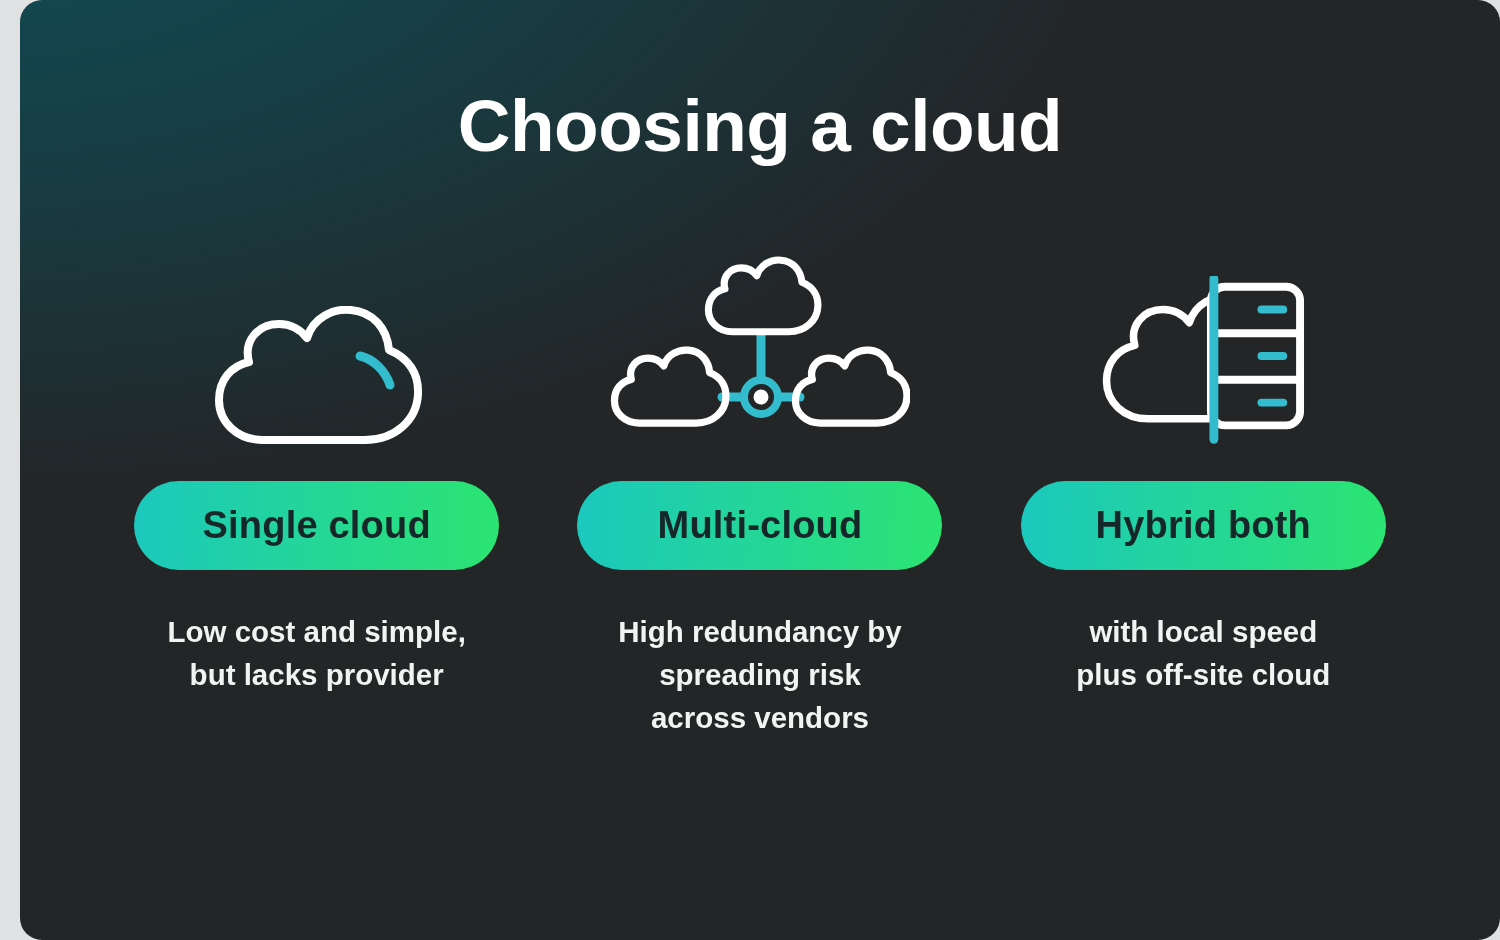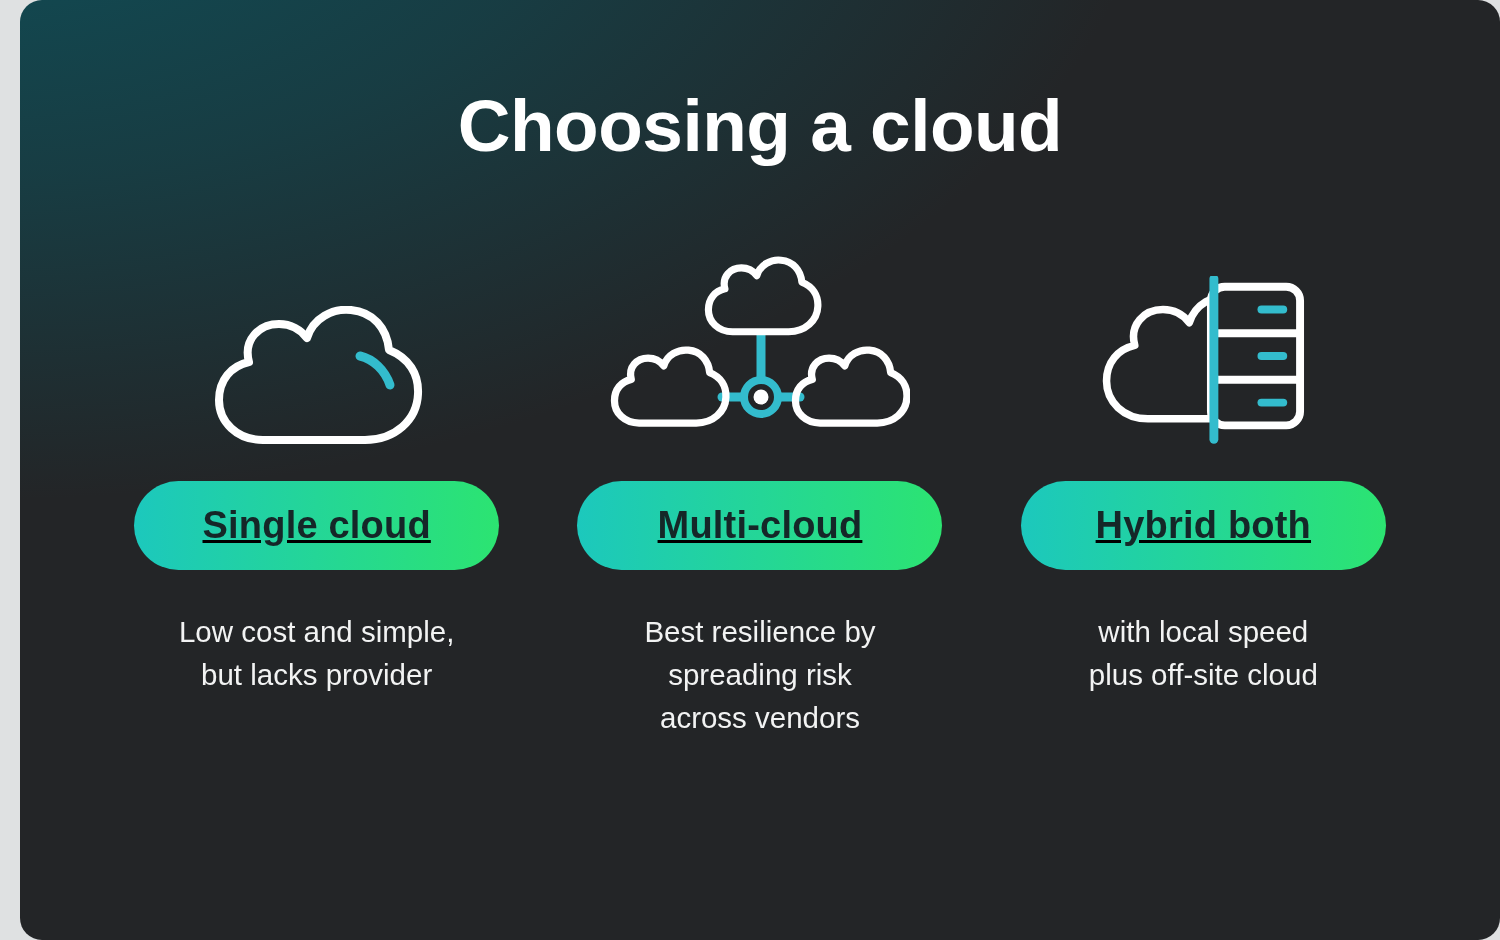--- a/index.html
+++ b/index.html
@@ -57,34 +57,33 @@
   }
   .pill{
     margin-top:35px;
     width:365px;
     height:89px;
     border-radius:45px;
     background:linear-gradient(92deg, var(--pill-start) 0%, var(--pill-end) 100%);
     display:flex;
     align-items:center;
     justify-content:center;
-    text-decoration:underline;
   }
   .pill-label{
     color:var(--pill-text);
     font-size:38px;
     font-weight:700;
     letter-spacing:0.2px;
   }
   .desc{
     margin-top:40px;
     text-align:center;
     color:var(--desc-text);
     font-size:29.5px;
-    font-weight:400;
+    font-weight:700;
     line-height:43px;
   }
   .desc-line{display:block;}
   
   .cloud-stroke{stroke:#FFFFFF;stroke-width:8;fill:none;stroke-linecap:round;stroke-linejoin:round;}
   .cloud-stroke-sm{stroke:#FFFFFF;stroke-width:13;fill:none;stroke-linecap:round;stroke-linejoin:round;}
   .accent-line{stroke:var(--accent);stroke-linecap:round;fill:none;}
   .rack-box{fill:var(--card-bg);stroke:#FFFFFF;stroke-width:8;}
   .rack-divider{stroke:#FFFFFF;stroke-width:8;}
   .node-ring{fill:var(--card-bg);stroke:var(--accent);stroke-width:8;}
@@ -133,21 +132,21 @@
           <use href="#cloud-shape" transform="translate(0,92) scale(0.56)" class="cloud-stroke-sm"></use>
           <use href="#cloud-shape" transform="translate(181,92) scale(0.56)" class="cloud-stroke-sm"></use>
           <circle cx="151" cy="141" r="17" class="node-ring"></circle>
           <circle cx="151" cy="141" r="7.5" class="node-core"></circle>
         </svg>
       </div>
       <div class="pill">
         <span class="pill-label">Multi-cloud</span>
       </div>
       <p class="desc">
-        <span class="desc-line">Best resilience by</span>
+        <span class="desc-line">High redundancy by</span>
         <span class="desc-line">spreading risk</span>
         <span class="desc-line">across vendors</span>
       </p>
     </section>
 
     <section class="col">
       <div class="icon-wrap">
         <svg width="208" height="170" viewBox="0 0 210 170">
           <use href="#cloud-shape" transform="translate(0,16) scale(0.95)" class="cloud-stroke" stroke-width="8.4"></use>
           <rect x="113" y="10" width="90" height="140" rx="14" class="rack-box"></rect>

